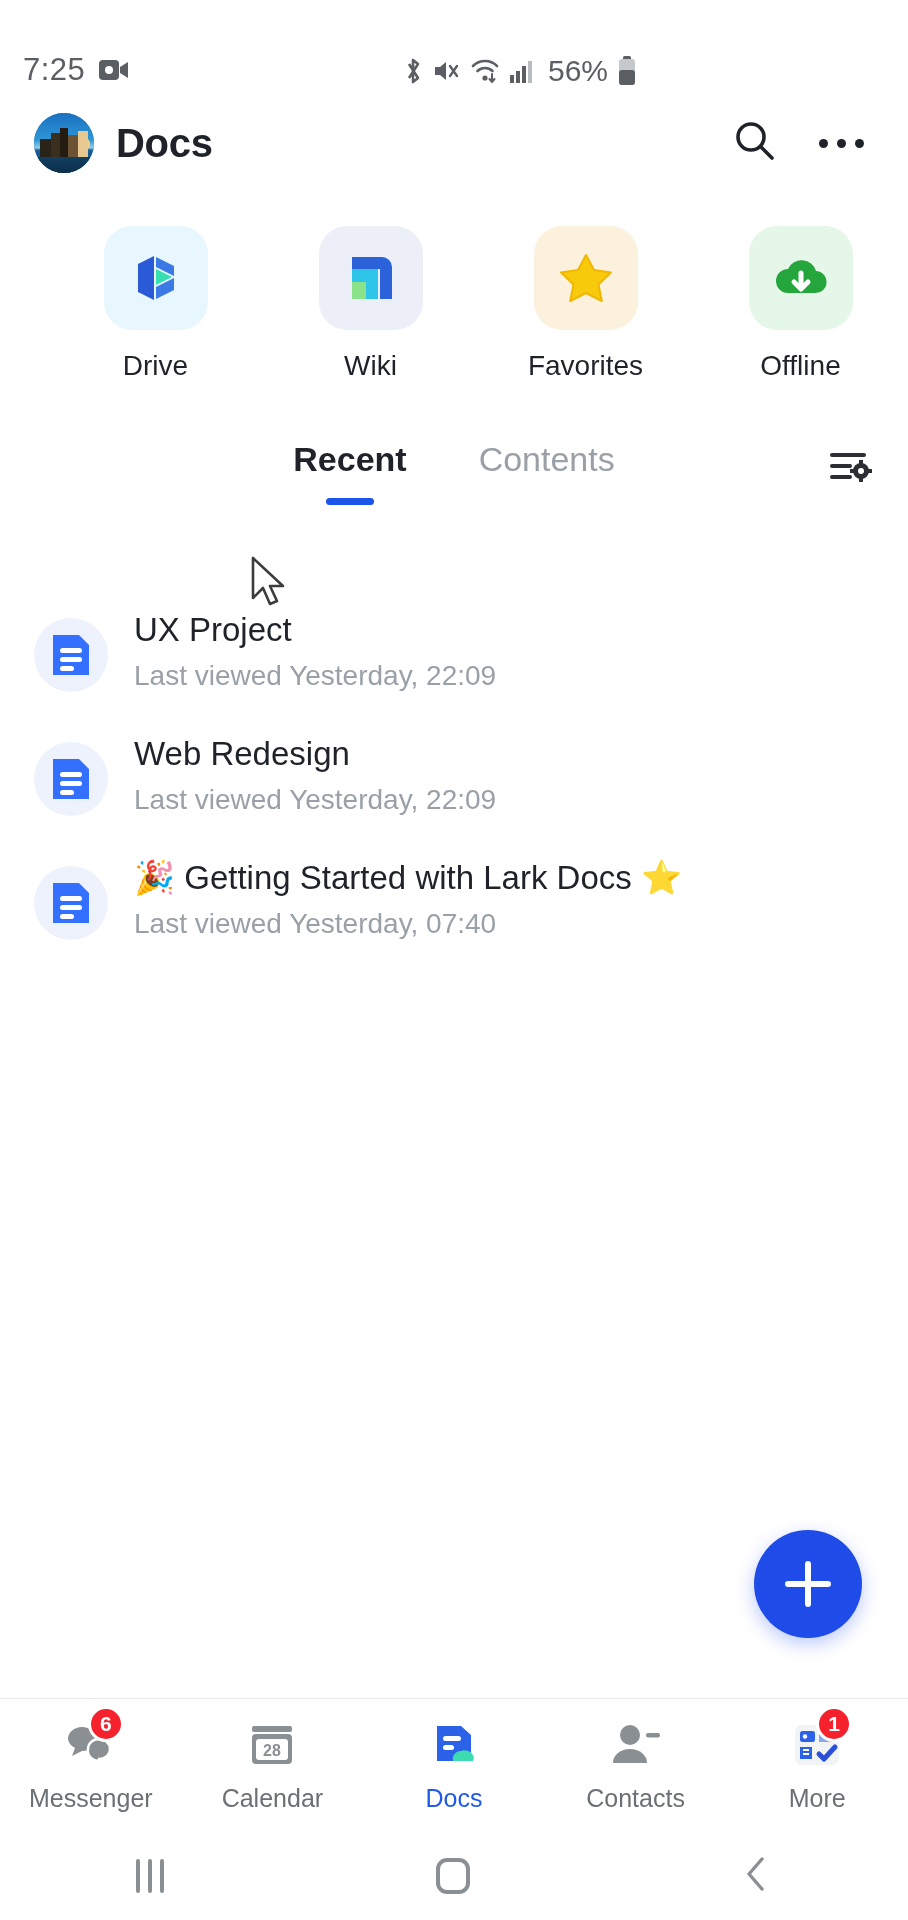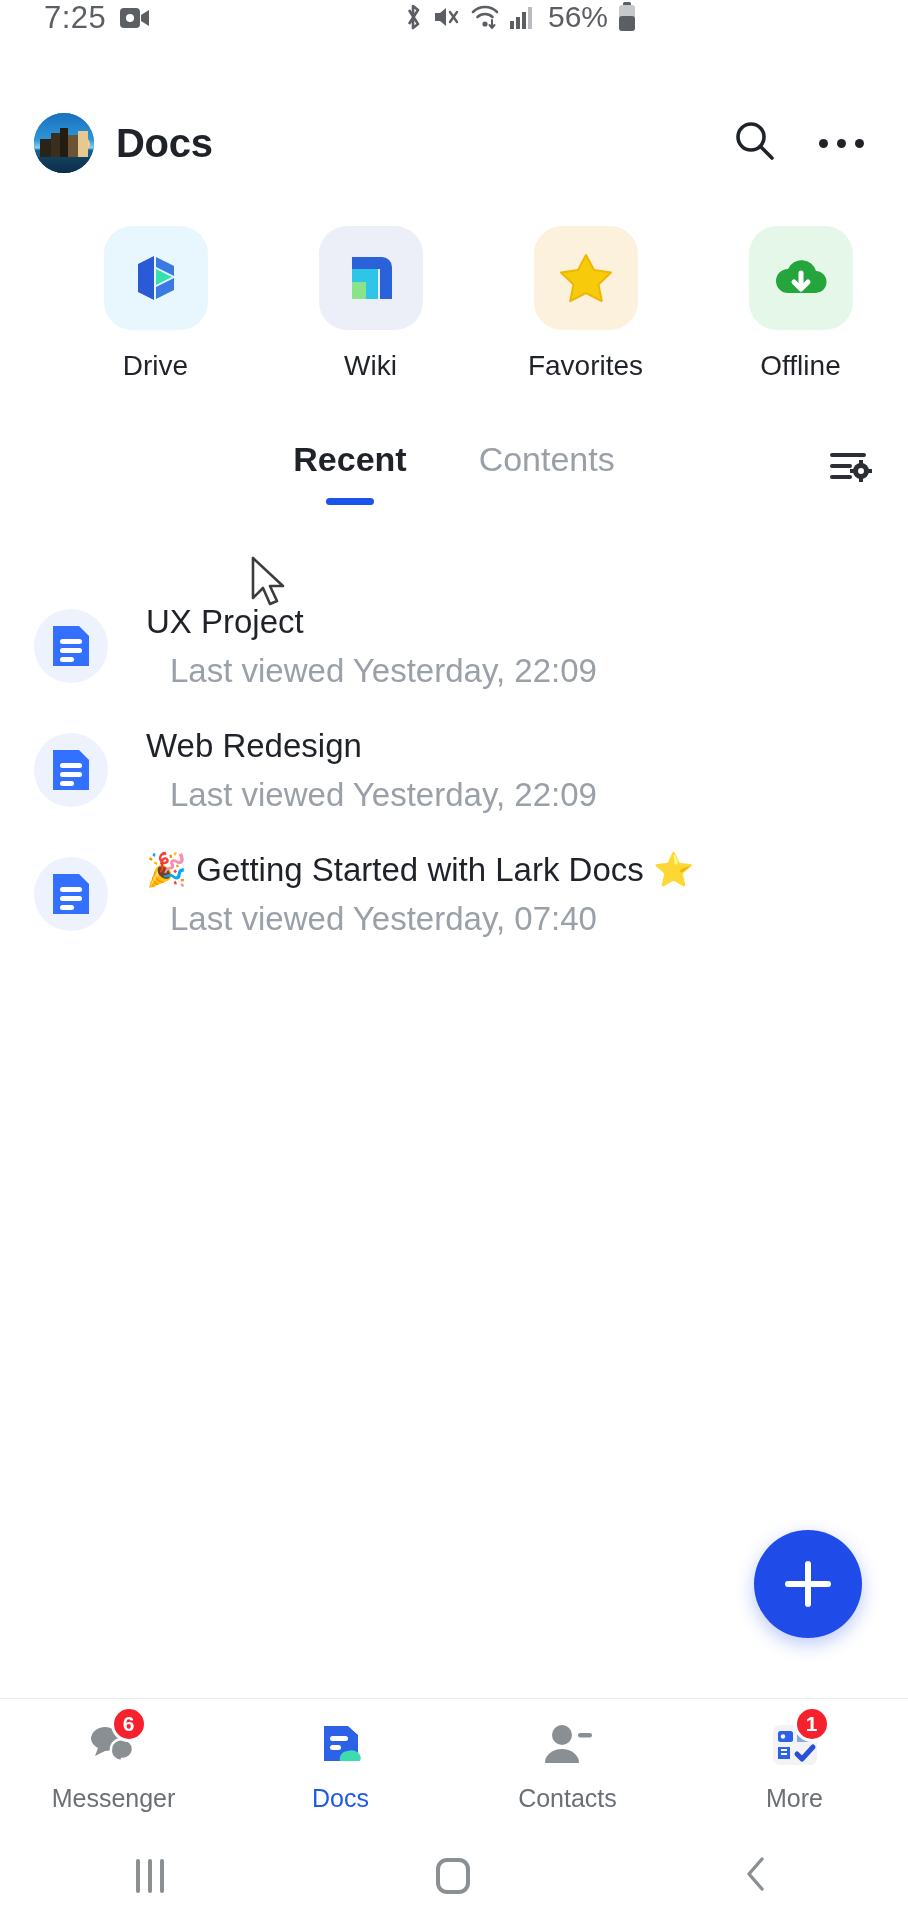--- a/index.html
+++ b/index.html
@@ -6,22 +6,22 @@
   html, body {
     width: 908px; height: 1920px;
     background: #ffffff;
     font-family: "Liberation Sans", sans-serif;
     overflow: hidden;
   }
   .phone { position: relative; width: 908px; height: 1920px; background: #fff; }
 
   
   .statusbar {
-    height: 88px; display: flex; align-items: flex-start;
-    padding: 0 44px; position: relative;
+    height: 88px; display: flex; align-items: flex-end;
+    padding: 0 23px; position: relative;
   }
   .sb-left { display: flex; align-items: center; gap: 14px; }
   .sb-time { font-size: 31px; color: #5b5e63; letter-spacing: .5px; }
   .sb-right {
     position: absolute; left: 50%; transform: translateX(-52px);
     display: flex; align-items: center; gap: 9px;
   }
   .sb-pct { font-size: 30px; color: #5b5e63; margin-left: 4px; }
   .ic { display: block; }
 
@@ -67,28 +67,28 @@
   .tab.active { color: #1f2329; font-weight: 700; text-align: center; }
   .tab.inactive { color: #9aa0a8; }
   .tab-underline {
     position: absolute; left: 50%; transform: translateX(-50%);
     bottom: -16px; width: 48px; height: 7px; border-radius: 4px; background: #1a54e8;
   }
   .tab-filter { position: absolute; right: 34px; top: 6px; }
 
   
   .doclist { margin-top: 52px; }
-  .docrow { display: flex; align-items: center; gap: 38px; padding: 16px 34px; height: 124px; }
+  .docrow { display: flex; align-items: flex-end; gap: 26px; padding: 16px 34px; height: 124px; }
   .doc-ic-wrap {
     width: 74px; height: 74px; border-radius: 50%; background: #eef2fd;
     display: flex; align-items: center; justify-content: center; flex: 0 0 auto;
   }
   .doc-text { display: flex; flex-direction: column; gap: 11px; min-width: 0; }
   .doc-title { font-size: 33px; color: #1f2329; white-space: nowrap; }
-  .doc-sub { font-size: 33px; color: #9aa0a8; white-space: nowrap; margin-left: 24px; }
+  .doc-sub { font-size: 28px; color: #9aa0a8; white-space: nowrap; }
 
   
   .fab {
     position: absolute; right: 46px; bottom: 282px;
     width: 108px; height: 108px; border-radius: 50%;
     background: #1f4ce8; display: flex; align-items: center; justify-content: center;
     box-shadow: 0 6px 18px rgba(31,76,232,.30);
   }
   .fab .plus-h { position: absolute; width: 46px; height: 6px; background: #fff; border-radius: 3px; }
   .fab .plus-v { position: absolute; width: 6px; height: 46px; background: #fff; border-radius: 3px; }
@@ -335,20 +335,31 @@
       <div class="nav-ic">
         <svg width="54" height="46" viewBox="0 0 54 46">
           <path d="M4 17 A14 12 0 0 1 32 17 A14 12 0 0 1 18 29 L8 34 L11 26 A13 12 0 0 1 4 17 Z" fill="#8a8f94"></path>
           <path d="M24 27 A11 10 0 0 1 46 27 A11 10 0 0 1 34 37 L40 41 L30 38 A11 10 0 0 1 24 27 Z" fill="#8a8f94" stroke="#fff" stroke-width="2.5"></path>
         </svg>
         <span class="badge badge-msg">6</span>
       </div>
       <div class="nav-label">Messenger</div>
     </div>
 
+    <div class="navitem">
+      <div class="nav-ic">
+        <svg width="50" height="48" viewBox="0 0 50 48">
+          <rect x="5" y="5" width="40" height="6" rx="2" fill="#8a8f94"></rect>
+          <rect x="5" y="13" width="40" height="30" rx="4" fill="#8a8f94"></rect>
+          <rect x="9" y="18" width="32" height="21" rx="3" fill="#fff"></rect>
+          <text x="25" y="34.5" font-family="Liberation Sans, sans-serif" font-size="16" font-weight="700" fill="#8a8f94" text-anchor="middle">28</text>
+        </svg>
+      </div>
+      <div class="nav-label">Calendar</div>
+    </div>
 
 
     <div class="navitem active">
       <div class="nav-ic">
         <svg width="50" height="48" viewBox="0 0 50 48">
           <path d="M8 5 H32 L42 14 V40 H8 Z" fill="#2b62e8"></path>
           <rect x="14" y="15" width="18" height="5" rx="2.5" fill="#fff"></rect>
           <rect x="14" y="24" width="11" height="5" rx="2.5" fill="#fff"></rect>
           <path d="M24 40 A8 8 0 0 1 32 30 A10 10 0 0 1 44 34 A6 6 0 0 1 44 40 Z" fill="#3ddbb0"></path>
         </svg>

